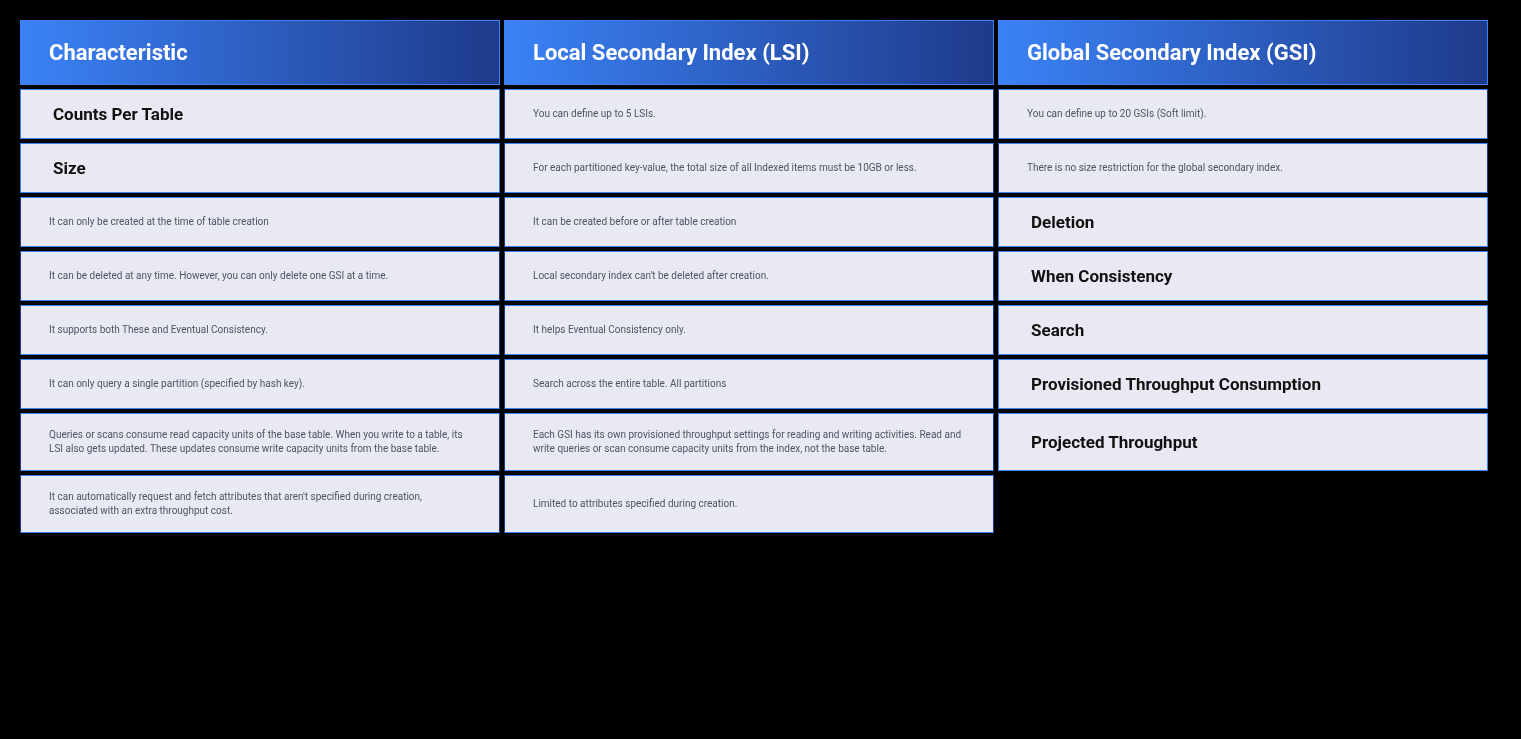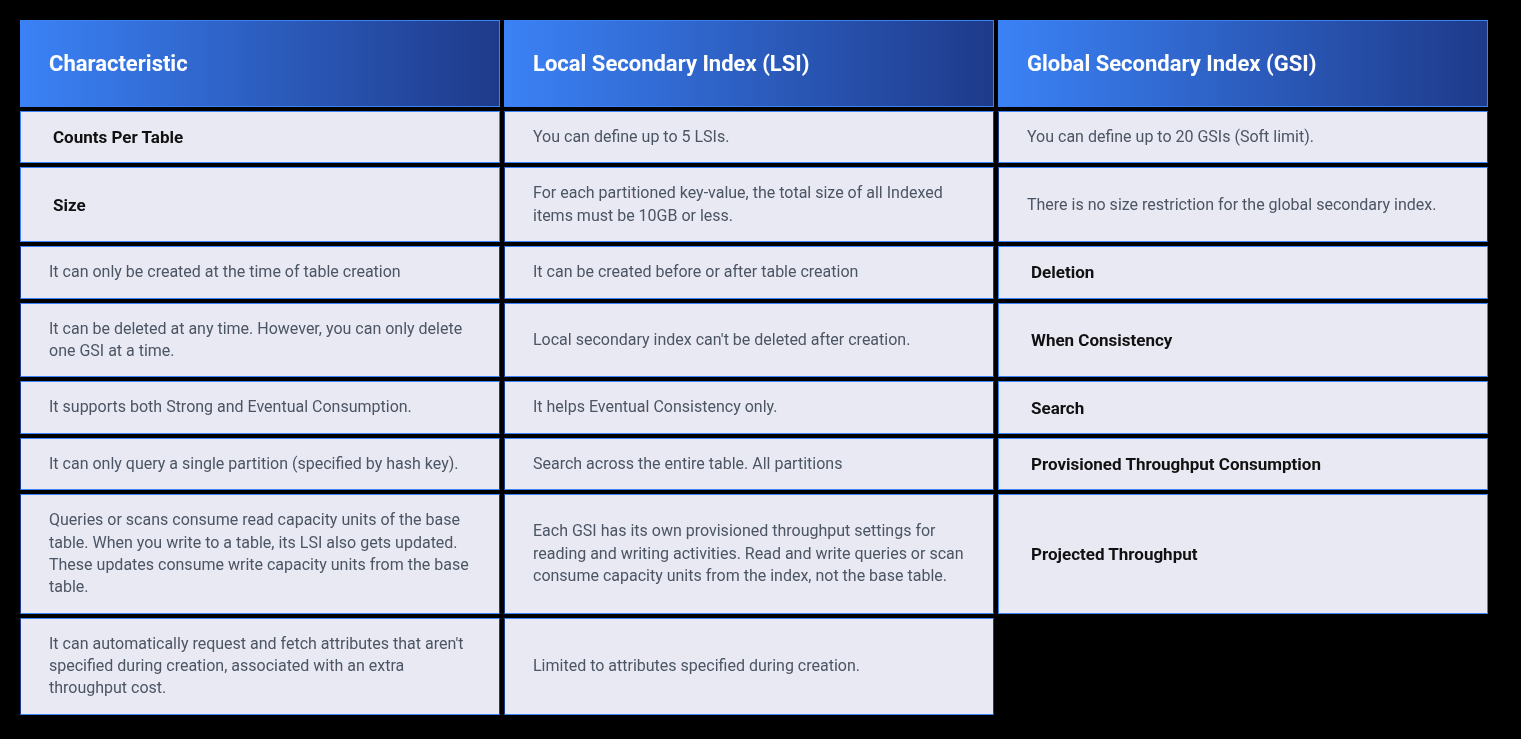--- a/index.html
+++ b/index.html
@@ -19,37 +19,37 @@
     display: grid;
     grid-template-columns: 480px 490px 490px;
     gap: 4px;
     background: #000;
   }
   .th {
     background: linear-gradient(90deg, #3B82F6 0%, #1E3A8A 100%);
     color: #fff;
     font-weight: 700;
     font-size: 22px;
-    padding: 30px 28px;
+    padding: 19px 28px;
     border: 1px solid #3B82F6;
   }
   .row-label, .row-cell {
     background: #E9E9F3;
     border: 1px solid #3B82F6;
   }
   .row-label {
     font-weight: 700;
     font-size: 17px;
     color: #111;
     padding: 14px 32px;
     display: flex;
     align-items: center;
   }
   .row-cell {
-    font-size: 16px;
+    font-size: 10px;
     color: #4B5563;
     padding: 14px 28px;
     line-height: 1.4;
     display: flex;
     align-items: center;
     border-left-color: #1E3A8A;
     border-right-color: #1E3A8A;
   }
   
 </style>
@@ -70,21 +70,21 @@
   <div class="row-cell">There is no size restriction for the global secondary index.</div>
 
   <div class="row-cell">It can only be created at the time of table creation</div>
   <div class="row-cell">It can be created before or after table creation</div>
 
   <div class="row-label">Deletion</div>
   <div class="row-cell">It can be deleted at any time. However, you can only delete one GSI at a time.</div>
   <div class="row-cell">Local secondary index can't be deleted after creation.</div>
 
   <div class="row-label">When Consistency</div>
-  <div class="row-cell">It supports both Strong and Eventual Consumption.</div>
+  <div class="row-cell">It supports both These and Eventual Consistency.</div>
   <div class="row-cell">It helps Eventual Consistency only.</div>
 
   <div class="row-label">Search</div>
   <div class="row-cell">It can only query a single partition (specified by hash key).</div>
   <div class="row-cell">Search across the entire table. All partitions</div>
 
   <div class="row-label">Provisioned Throughput Consumption</div>
   <div class="row-cell">Queries or scans consume read capacity units of the base table. When you write to a table, its LSI also gets updated. These updates consume write capacity units from the base table.</div>
   <div class="row-cell">Each GSI has its own provisioned throughput settings for reading and writing activities. Read and write queries or scan consume capacity units from the index, not the base table.</div>
 

